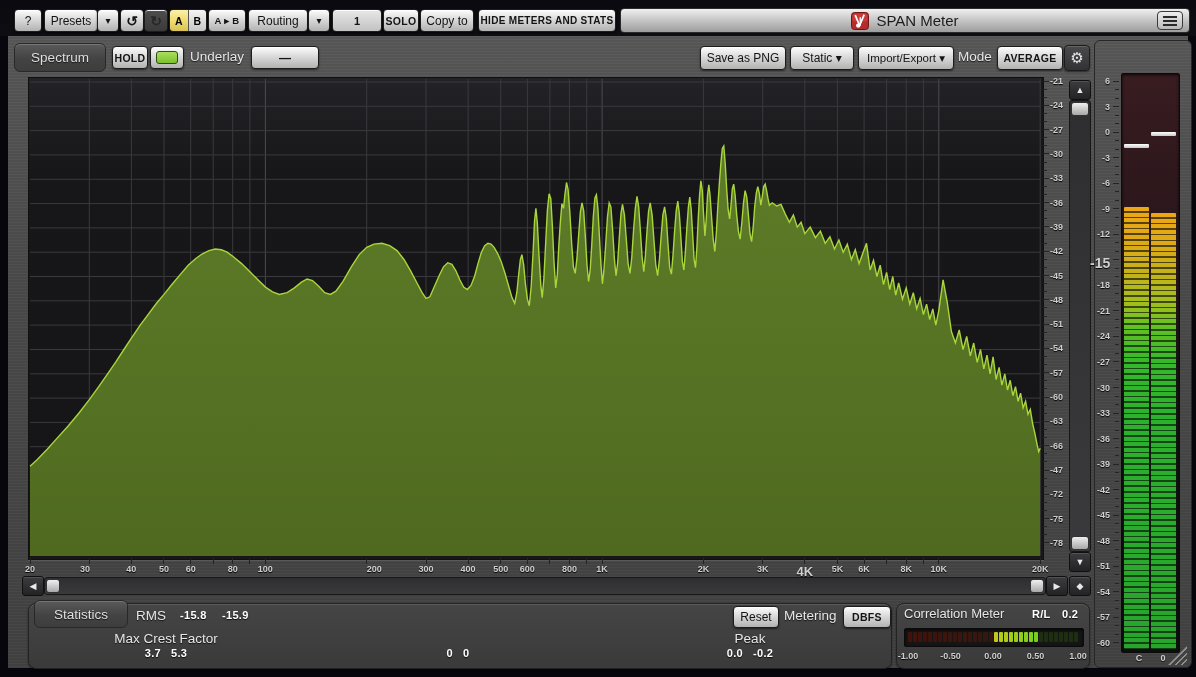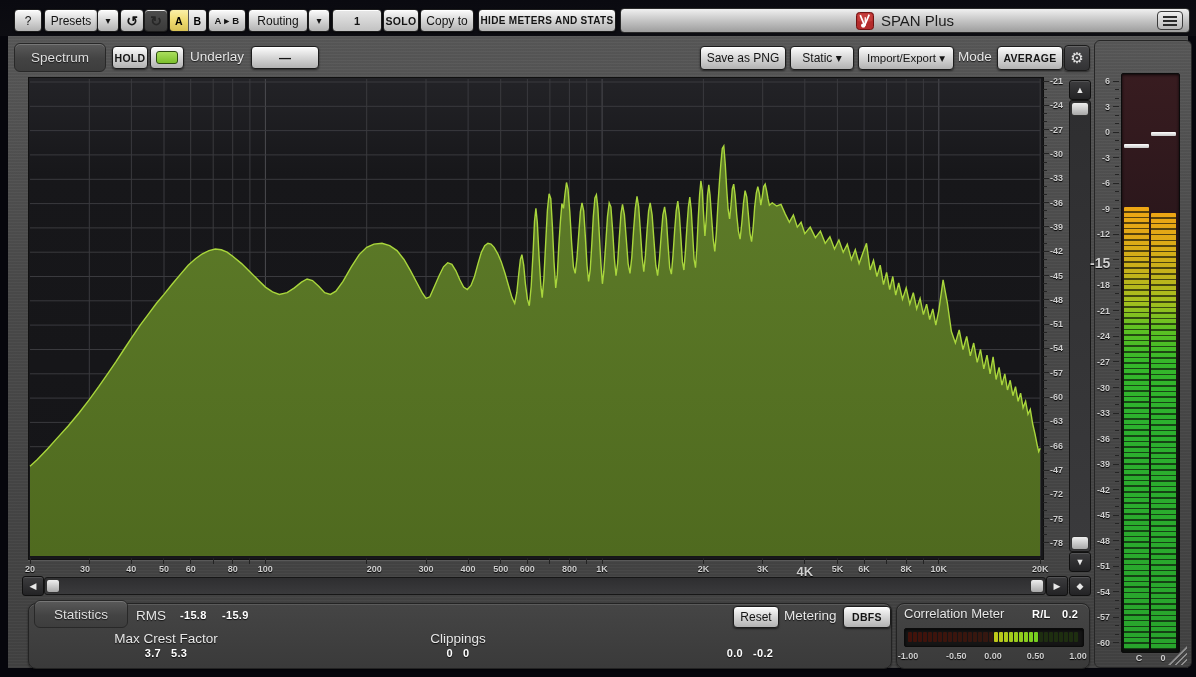--- a/index.html
+++ b/index.html
@@ -89,21 +89,21 @@
     </div>
 
   <div class="abs" style="left:620px;top:8px;width:568px;height:23px;background:linear-gradient(180deg,#f0f0f0,#c9c9c9 45%,#9d9d9d);border-radius:4px;border:1px solid #2a2a2a;display:flex;align-items:center;justify-content:center;">
     <svg width="18" height="18" viewBox="0 0 18 18" style="margin-right:7px;">
       <rect x="0.5" y="0.5" width="17" height="17" rx="3" fill="#b42c2c" stroke="#701414"></rect>
       <rect x="1.5" y="1.5" width="15" height="8" rx="2.5" fill="#cc4442" opacity="0.7"></rect>
       <path d="M4.2 3.2 L8.6 13.5 L13.2 2.6" stroke="#ffffff" stroke-width="1.7" fill="none"></path>
       <circle cx="7.1" cy="13.6" r="2.1" fill="#ffffff"></circle>
       <rect x="8.6" y="5.2" width="1.3" height="8.4" fill="#ffffff"></rect>
     </svg>
-    <span style="font-size:15px;color:#1c1c1c;">SPAN Plus</span>
+    <span style="font-size:15px;color:#1c1c1c;">SPAN Meter</span>
     <div style="position:absolute;right:6px;top:2px;width:26px;height:19px;border:1px solid #3a3a3a;border-radius:4px;background:linear-gradient(180deg,#efefef,#b9b9b9);display:flex;flex-direction:column;justify-content:center;gap:2px;padding:0 5px;box-sizing:border-box;">
       <i style="display:block;height:2px;background:#2a2a2a;"></i>
       <i style="display:block;height:2px;background:#2a2a2a;"></i>
       <i style="display:block;height:2px;background:#2a2a2a;"></i>
     </div>
   </div>
 
   <div class="abs brushed" style="left:8px;top:36px;width:1180px;height:632px;"></div>
 
   <div class="tab abs" style="left:14px;top:43px;width:90px;height:27px;">
@@ -273,22 +273,22 @@
 
   <div class="panelbox abs" style="left:28px;top:603px;width:862px;height:64px;"></div>
   <div class="tab abs" style="left:34px;top:600px;width:92px;height:26px;">
       <span>Statistics</span>
     </div>
   <span class="lbl abs" style="left:136px;top:608px;">RMS</span>
   <span class="stv abs" style="left:180px;top:609px;">-15.8</span>
   <span class="stv abs" style="left:222px;top:609px;">-15.9</span>
   <span class="lbl abs" style="left:56px;top:631px;width:220px;text-align:center;">Max Crest Factor</span>
   <span class="stv abs" style="left:56px;top:647px;width:220px;text-align:center;"><span>3.7</span>&nbsp;&nbsp;&nbsp;<span>5.3</span></span>
-  <span class="lbl abs" style="left:348px;top:631px;width:220px;text-align:center;">Clippings</span>
   <span class="stv abs" style="left:348px;top:647px;width:220px;text-align:center;"><span>0</span>&nbsp;&nbsp;&nbsp;<span>0</span></span>
+  <span class="lbl abs" style="left:640px;top:631px;width:220px;text-align:center;">Peak</span>
   <span class="stv abs" style="left:640px;top:647px;width:220px;text-align:center;"><span>0.0</span>&nbsp;&nbsp;&nbsp;<span>-0.2</span></span>
   <div class="btn abs" style="left:733px;top:606px;width:44px;height:20px;">
       <span>Reset</span>
     </div>
   <span class="lbl abs" style="left:784px;top:608px;">Metering</span>
   <div class="btn st abs" style="left:843px;top:606px;width:46px;height:20px;">
       <span>DBFS</span>
     </div>
 
   <div class="panelbox abs" style="left:896px;top:603px;width:192px;height:64px;"></div>
@@ -523,17 +523,17 @@
     <span style="position: absolute; left: 1090px; top: 612.445px; width: 20px; text-align: right; color: rgb(207, 207, 207); font-size: 9px; font-weight: bold; text-shadow: rgb(0, 0, 0) 0px 1px 1px;">-57</span>
     <div style="position: absolute; left: 1115px; top: 625.46px; width: 4px; height: 1px; background: rgb(36, 36, 36);"></div>
     <div style="position: absolute; left: 1115px; top: 633.975px; width: 4px; height: 1px; background: rgb(36, 36, 36);"></div>
     <div style="position: absolute; left: 1113px; top: 642.49px; width: 6px; height: 1px; background: rgb(36, 36, 36);"></div>
     <span style="position: absolute; left: 1090px; top: 637.99px; width: 20px; text-align: right; color: rgb(207, 207, 207); font-size: 9px; font-weight: bold; text-shadow: rgb(0, 0, 0) 0px 1px 1px;">-60</span>
     <div class="meter-bar" style="position: absolute; left: 1124px; top: 207px; width: 25px; height: 442px; background: linear-gradient(rgb(237, 166, 20) 0px, rgb(227, 168, 22) 27.2px, rgb(201, 176, 26) 61.3px, rgb(163, 191, 30) 95.4px, rgb(95, 193, 34) 120.9px, rgb(53, 184, 42) 155px, rgb(44, 177, 46) 214.6px, rgb(40, 164, 44) 100%);"></div>
     <div class="meter-bar" style="position: absolute; left: 1151px; top: 213px; width: 25px; height: 436px; background: linear-gradient(rgb(237, 166, 20) 0px, rgb(227, 168, 22) 21.3px, rgb(201, 176, 26) 55.3px, rgb(163, 191, 30) 89.4px, rgb(95, 193, 34) 115px, rgb(53, 184, 42) 149px, rgb(44, 177, 46) 208.6px, rgb(40, 164, 44) 100%);"></div>
     <div class="peakmark" style="position: absolute; left: 1124px; top: 143.7px; width: 25px;"></div>
     <div class="peakmark" style="position: absolute; left: 1151px; top: 131.8px; width: 25px;"></div>
     <span style="position: absolute; left: 892px; top: 651px; width: 32px; text-align: center; color: rgb(207, 207, 207); font-size: 9px; font-weight: bold; text-shadow: rgb(0, 0, 0) 0px 1px 1px;">-1.00</span>
-    <span style="position: absolute; left: 934.5px; top: 651px; width: 32px; text-align: right; color: rgb(207, 207, 207); font-size: 9px; font-weight: bold; text-shadow: rgb(0, 0, 0) 0px 1px 1px;">-0.50</span>
+    <span style="position: absolute; left: 934.5px; top: 651px; width: 32px; text-align: center; color: rgb(207, 207, 207); font-size: 9px; font-weight: bold; text-shadow: rgb(0, 0, 0) 0px 1px 1px;">-0.50</span>
     <span style="position: absolute; left: 977px; top: 651px; width: 32px; text-align: center; color: rgb(207, 207, 207); font-size: 9px; font-weight: bold; text-shadow: rgb(0, 0, 0) 0px 1px 1px;">0.00</span>
     <span style="position: absolute; left: 1019.5px; top: 651px; width: 32px; text-align: center; color: rgb(207, 207, 207); font-size: 9px; font-weight: bold; text-shadow: rgb(0, 0, 0) 0px 1px 1px;">0.50</span>
     <span style="position: absolute; left: 1062px; top: 651px; width: 32px; text-align: center; color: rgb(207, 207, 207); font-size: 9px; font-weight: bold; text-shadow: rgb(0, 0, 0) 0px 1px 1px;">1.00</span>
   </div>
 
 </body></html>

